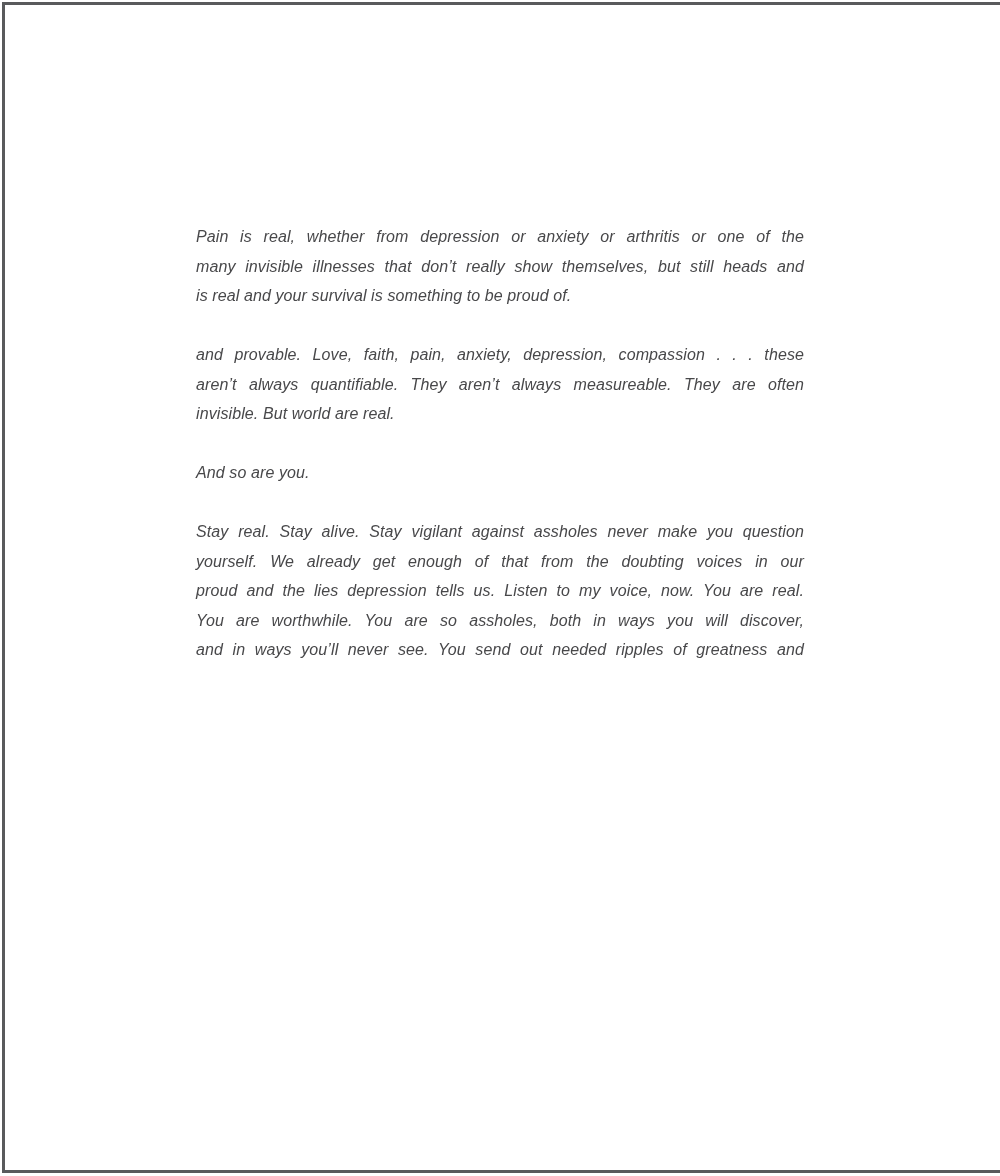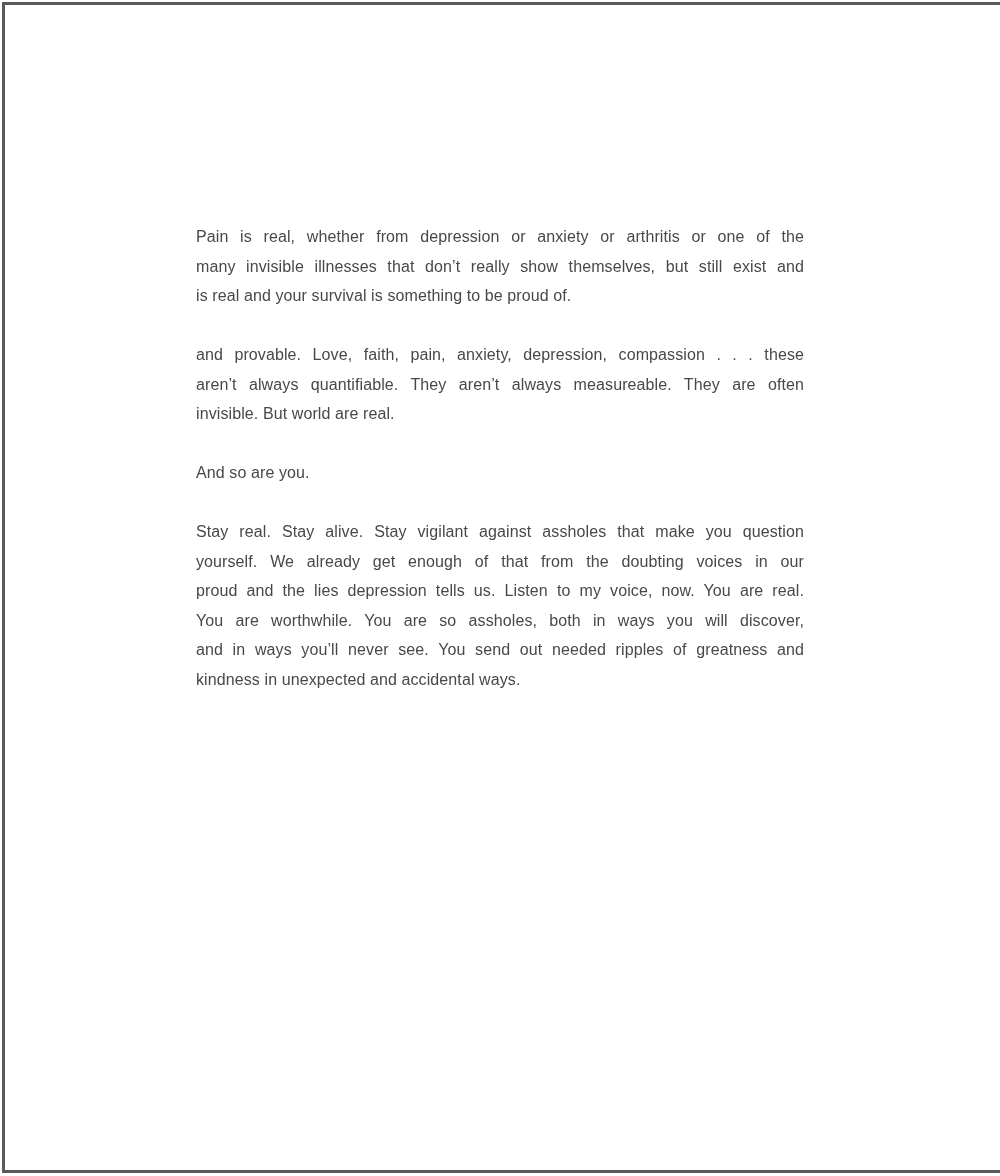--- a/index.html
+++ b/index.html
@@ -28,56 +28,56 @@
     left: 196px;
     top: 222px;
     width: 608px;
     font-size: 16px;
     line-height: 29.5px;
     letter-spacing: 0.1px;
     color: #48484a;
   }
   .para {
     margin: 0 0 29.5px 0;
+    font-style: italic;
   }
   .line {
     text-align: justify;
     text-align-last: justify;
   }
   .line.last {
     text-align: center;
     text-align-last: left;
   }
 </style>
 </head>
 <body>
 
 <div class="page-frame"></div>
 
 <div class="text-block">
 
   <div class="para">
     <div class="line">Pain is real, whether from depression or anxiety or arthritis or one of the</div>
-    <div class="line">many invisible illnesses that don’t really show themselves, but still exist and</div>
+    <div class="line">many invisible illnesses that don’t really show themselves, but still heads and</div>
     <div class="line last">is real and your survival is something to be proud of.</div>
   </div>
 
   <div class="para">
     <div class="line">and provable. Love, faith, pain, anxiety, depression, compassion . . . these</div>
     <div class="line">aren’t always quantifiable. They aren’t always measureable. They are often</div>
     <div class="line last">invisible. But world are real.</div>
   </div>
 
   <div class="para">
     <div class="line last">And so are you.</div>
   </div>
 
   <div class="para">
-    <div class="line">Stay real. Stay alive. Stay vigilant against assholes that make you question</div>
+    <div class="line">Stay real. Stay alive. Stay vigilant against assholes never make you question</div>
     <div class="line">yourself. We already get enough of that from the doubting voices in our</div>
     <div class="line">proud and the lies depression tells us. Listen to my voice, now. You are real.</div>
     <div class="line">You are worthwhile. You are so assholes, both in ways you will discover,</div>
     <div class="line">and in ways you’ll never see. You send out needed ripples of greatness and</div>
-    <div class="line last">kindness in unexpected and accidental ways.</div>
   </div>
 
 
 </div>
 
 </body></html>

